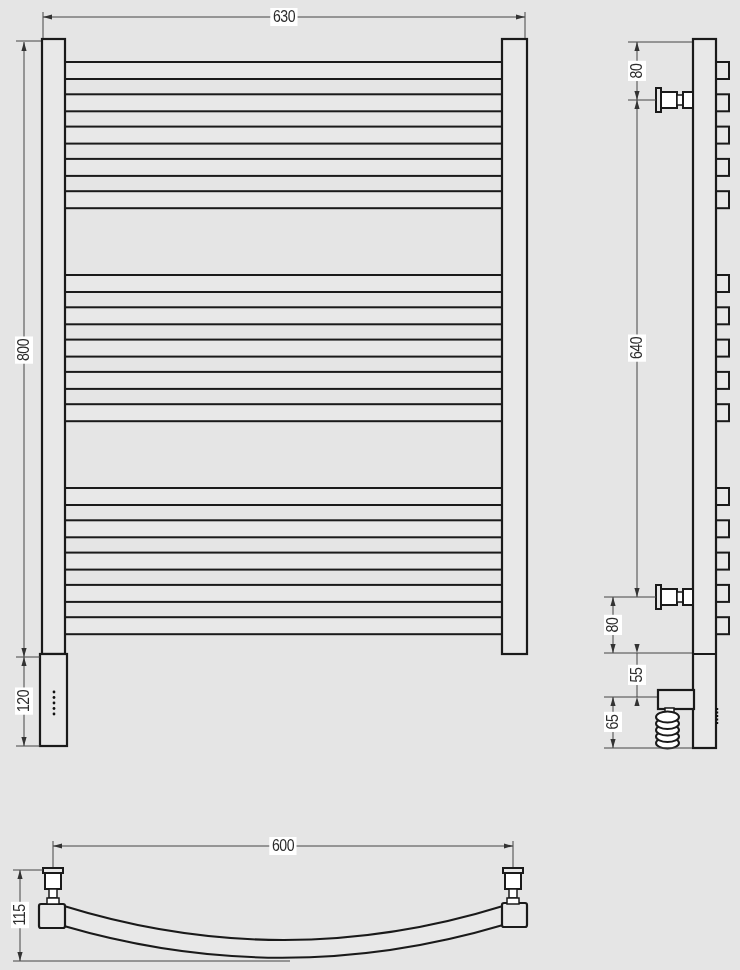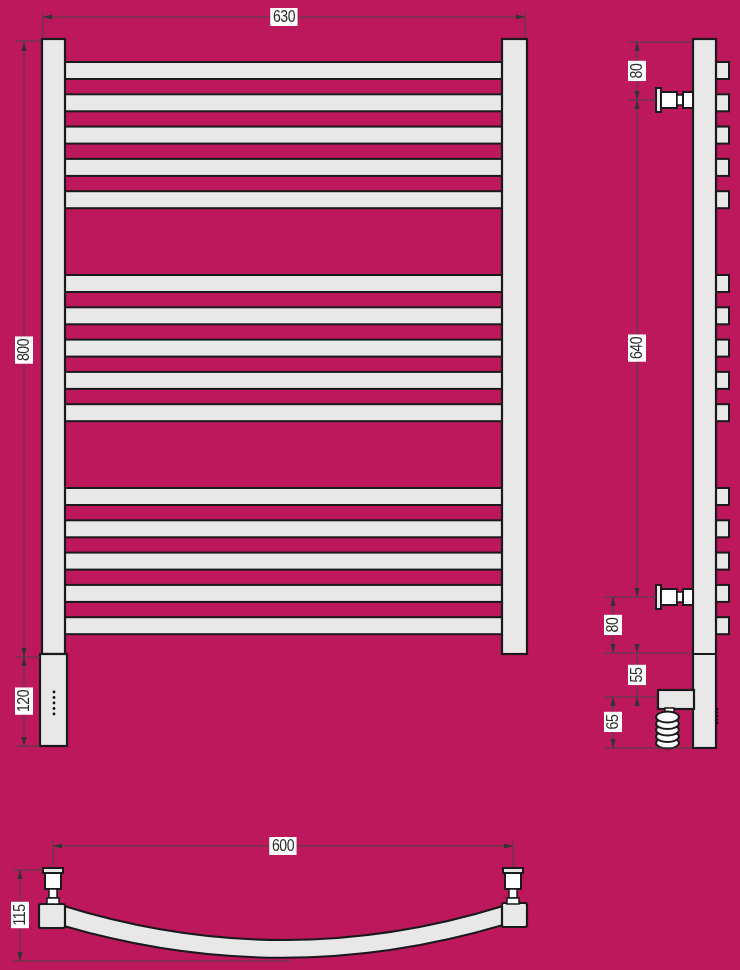--- a/index.html
+++ b/index.html
@@ -1,16 +1,16 @@
 <!DOCTYPE html>
 <html><head>
 <meta charset="utf-8">
 <style>
   html,body{margin:0;padding:0;background:#fff;}
-  #canvas{position:relative;width:740px;height:970px;background:#be185d;overflow:hidden;
+  #canvas{position:relative;width:740px;height:970px;background:#e5e5e5;overflow:hidden;
           font-family:"Liberation Sans",sans-serif;}
   #canvas svg{position:absolute;left:0;top:0;}
   .dim-label{position:absolute;background:#fff;color:#2b2b2b;font-size:16px;line-height:1;
              letter-spacing:-0.5px;padding:1px 3px;white-space:nowrap;
              transform:translate(-50%,-50%) scaleX(.88);}
   .dim-label.vert{transform:translate(-50%,-50%) rotate(-90deg) scaleX(.88);}
 </style>
 </head>
 <body>
 

